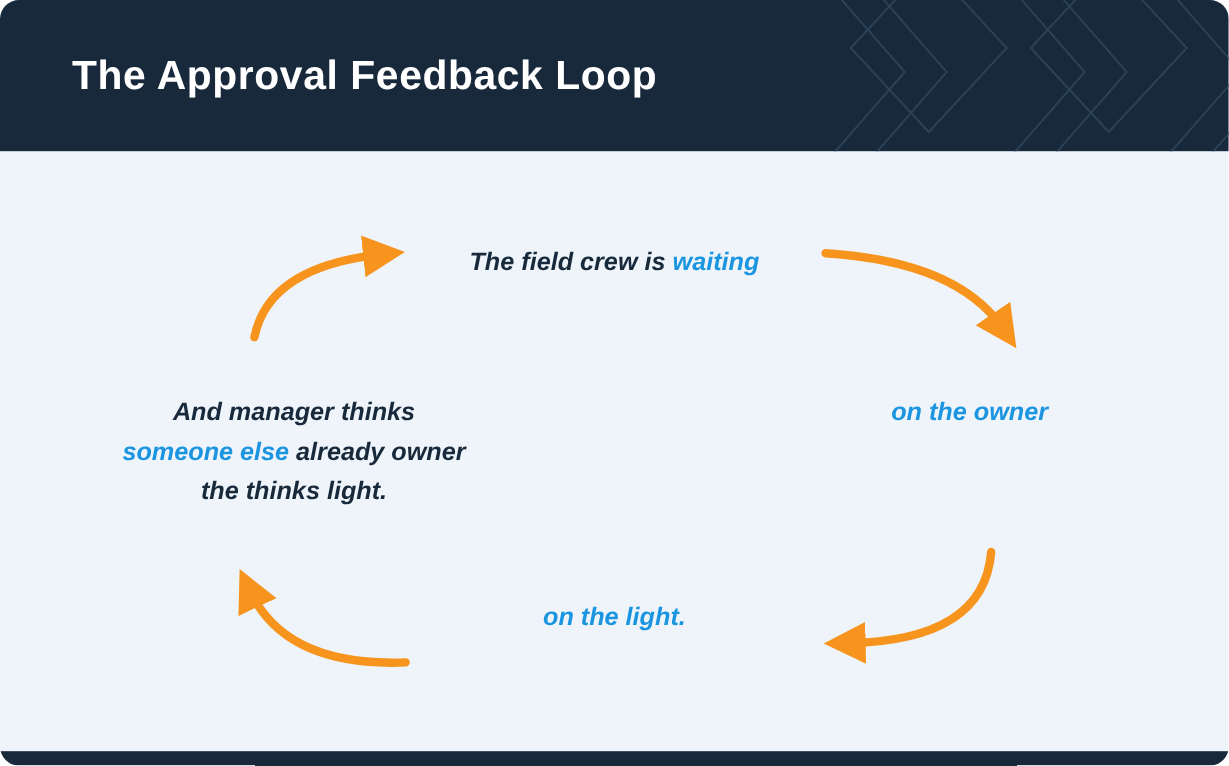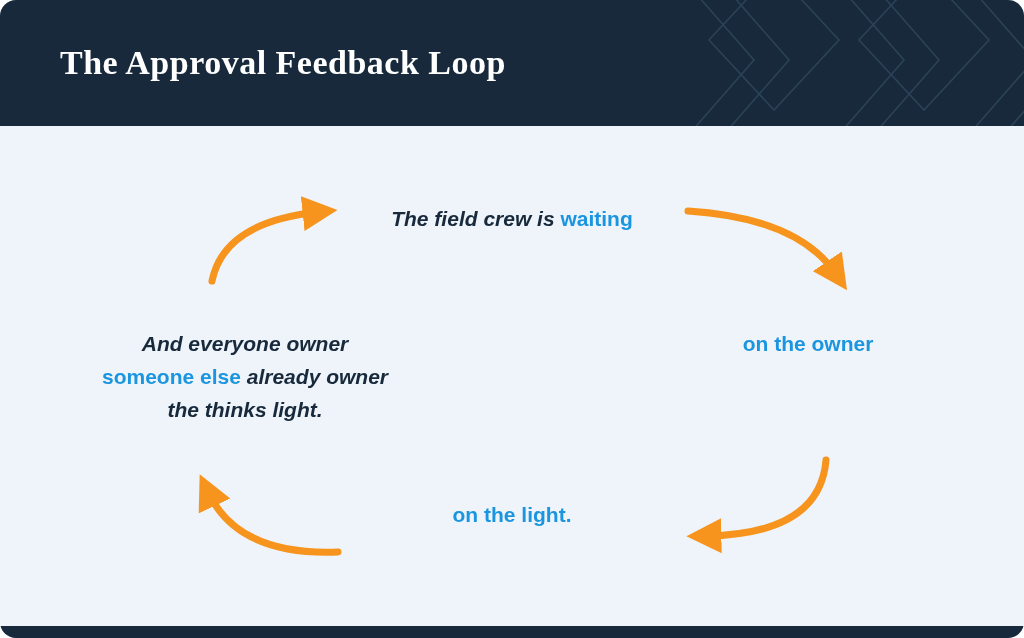--- a/index.html
+++ b/index.html
@@ -27,21 +27,20 @@
     align-items: center;
   }
   .header-title {
     color: #ffffff;
     font-size: 34px;
     font-weight: 700;
     letter-spacing: 0.5px;
     margin-left: 60px;
     position: relative;
     z-index: 2;
-    font-family: Liberation Serif, serif;
   }
   .header-pattern {
     position: absolute;
     top: 0;
     right: 0;
     height: 126px;
     width: 400px;
     z-index: 1;
   }
   .footer-strip {
@@ -54,21 +53,21 @@
   }
   .node {
     position: absolute;
     text-align: center;
     font-size: 21px;
     font-weight: 700;
     line-height: 33px;
     z-index: 3;
   }
   .seg-dark { color: var(--navy, #17293b); font-style: italic; }
-  .seg-blue { color: var(--blue, #1b95e0); }
+  .seg-blue { color: var(--blue, #1b95e0); font-style: italic; }
   .node-top    { left: 352px; top: 202px; width: 320px; }
   .node-right  { left: 653px; top: 327px; width: 310px; }
   .node-bottom { left: 362px; top: 498px; width: 300px; }
   .node-left   { left: 80px;  top: 327px; width: 330px; }
   .arrows-layer {
     position: absolute;
     left: 0; top: 0;
     width: 1024px;
     height: 638px;
     z-index: 2;
@@ -113,20 +112,20 @@
   <div class="node node-top">
       <div class="line"><span class="seg-dark">The field crew is </span><span class="seg-blue">waiting</span></div>
     </div>
   <div class="node node-right">
       <div class="line"><span class="seg-blue">on the owner</span></div>
     </div>
   <div class="node node-bottom">
       <div class="line"><span class="seg-blue">on the light.</span></div>
     </div>
   <div class="node node-left">
-      <div class="line"><span class="seg-dark">And everyone owner</span></div>
+      <div class="line"><span class="seg-dark">And manager thinks</span></div>
       <div class="line"><span class="seg-blue">someone else</span><span class="seg-dark"> already owner</span></div>
       <div class="line"><span class="seg-dark">the thinks light.</span></div>
     </div>
 
   <div class="footer-strip"></div>
 
 </div>
 
 </body></html>

